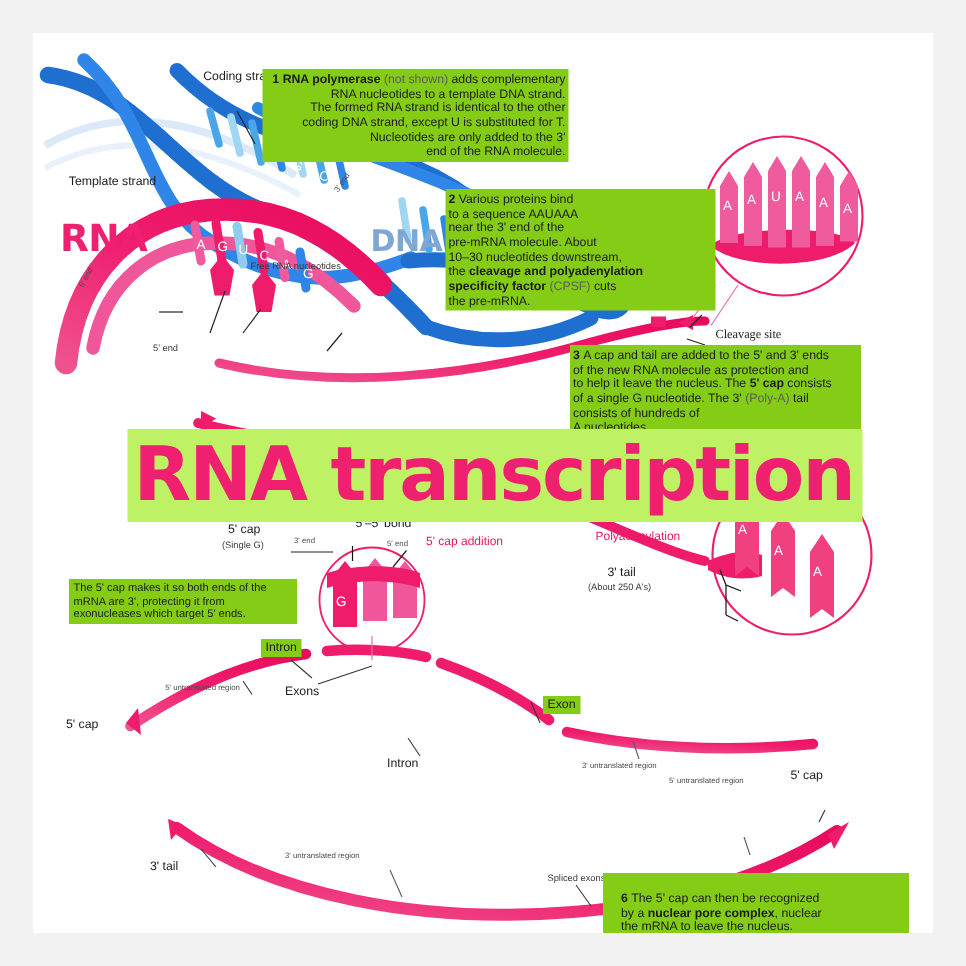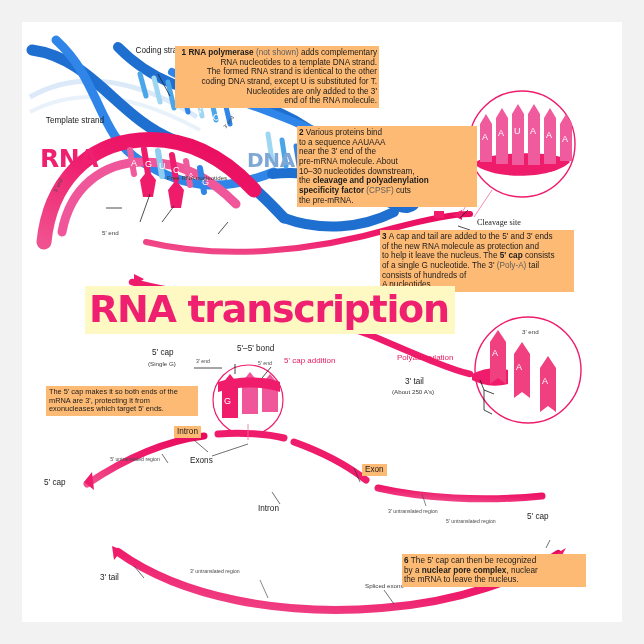--- a/index.html
+++ b/index.html
@@ -24,29 +24,29 @@
   }
   svg.art{position:absolute;left:0;top:0;width:600px;height:600px;}
   .txt{position:absolute;color:#1b1b1b;line-height:1.18;}
   .step{font-size:8.2px;}
   .step b{font-weight:bold;}
   .step .lite{color:#5d5d5d;}
   .lbl{font-size:8.2px;color:#1b1b1b;}
   .lbl-sm{font-size:6.2px;color:#3a3a3a;}
   .lbl-tiny{font-size:5.2px;color:#4a4a4a;}
   .pinktxt{color:#e8185f;}
-  .hl{background:#fdba74;}
+  .hl{background:#84cc16;}
   .title{
     position:absolute;
-    font-size:38px;
+    font-size:50px;
     color:#ef2070;
     letter-spacing:-1.3px;
     font-family:"DejaVu Sans", sans-serif;
     font-weight:bold;
-    background:#fef9c3;
+    background:#bef264;
     padding:1px 6px 3px 4px;
   }
   .rnabig{
     position:absolute;
     font-size:25px;color:#ef2070;font-weight:bold;
     font-family:"DejaVu Sans", sans-serif;
     letter-spacing:-0.5px;
   }
   .dnabig{
     position:absolute;
@@ -271,18 +271,18 @@
 
     <div class="txt lbl" style="left:78px;top:551px;">3' tail</div>
     <div class="txt lbl-tiny" style="left:168px;top:546px;">3' untranslated region</div>
     <div class="txt lbl-sm" style="left:343px;top:560px;">Spliced exons</div>
     <div class="txt lbl-tiny" style="left:424px;top:496px;">5' untranslated region</div>
     <div class="txt lbl" style="left:505px;top:490px;">5' cap</div>
 
     <div class="txt step hl" id="step1" style="left:153px;top:24px;width:200px;text-align:right;padding:2px;"><b>1 </b><b>RNA polymerase</b><span class="lite"> (not shown)</span><span> adds complementary</span><br><span>RNA nucleotides to a template DNA strand.</span><br><span>The formed RNA strand is identical to the other</span><br><span>coding DNA strand, except U is substituted for T.</span><br><span>Nucleotides are only added to the 3'</span><br><span>end of the RNA molecule.</span></div>
     <div class="txt step hl" id="step2" style="left:275px;top:104px;width:176px;padding:2px;"><b>2 </b><span>Various proteins bind</span><br><span>to a sequence AAUAAA</span><br><span>near the 3' end of the</span><br><span>pre-mRNA molecule. About</span><br><span>10–30 nucleotides downstream,</span><br><span>the </span><b>cleavage and polyadenylation</b><br><b>specificity factor</b><span class="lite"> (CPSF)</span><span> cuts</span><br><span>the pre-mRNA.</span></div>
     <div class="txt step hl" id="step3" style="left:358px;top:208px;width:190px;padding:2px;"><b>3 </b><span>A cap and tail are added to the 5' and 3' ends</span><br><span>of the new RNA molecule as protection and</span><br><span>to help it leave the nucleus. The </span><b>5' cap</b><span> consists</span><br><span>of a single G nucleotide. The 3' </span><span class="lite">(Poly-A)</span><span> tail</span><br><span>consists of hundreds of</span><br><span>A nucleotides.</span></div>
-    <div class="txt step hl" id="step6" style="left:380px;top:532px;width:180px;padding:2px;"><b>6 </b><span>The 5' cap can then be recognized</span><br><span>by a </span><b>nuclear pore complex</b><span>, nuclear</span><br><span>the mRNA to leave the nucleus.</span></div>
+    <div class="txt step hl" id="step6" style="left:380px;top:560px;width:180px;padding:12px;"><b>6 </b><span>The 5' cap can then be recognized</span><br><span>by a </span><b>nuclear pore complex</b><span>, nuclear</span><br><span>the mRNA to leave the nucleus.</span></div>
 
     <div class="title" style="left:63px;top:264px;">RNA transcription</div>
 
   </div>
 </div>
 
 </body></html>

